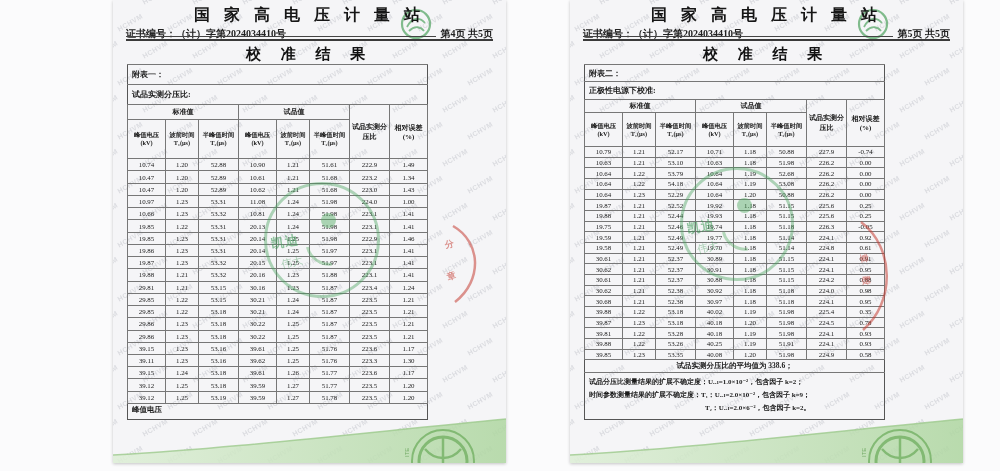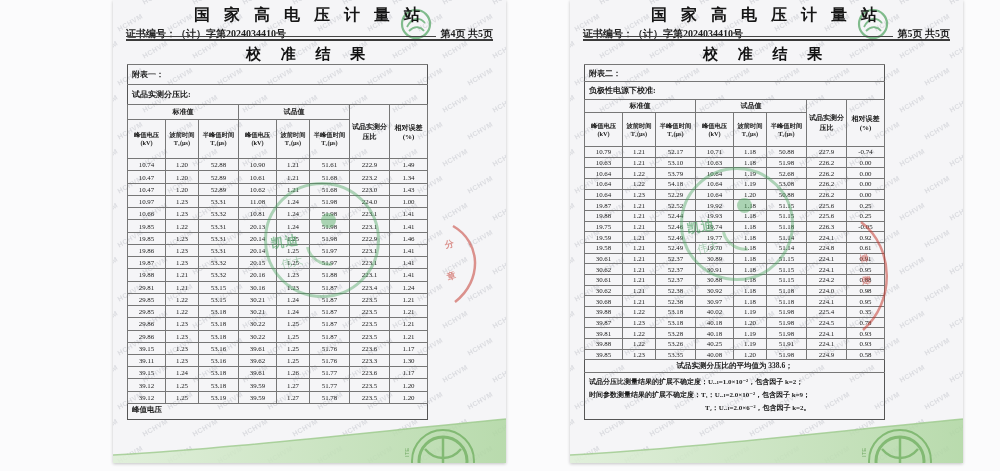--- a/index.html
+++ b/index.html
@@ -716,21 +716,21 @@
           <col style="width:33px">
           <col style="width:40px">
         <col style="width:40px">
           <col style="width:38px">
       </colgroup>
       <tbody>
           <tr class="cap">
             <td colspan="8">附表二：</td>
           </tr>
       <tr class="pol">
-            <td colspan="8">负极性电源下校准:</td>
+            <td colspan="8">正极性电源下校准:</td>
           </tr>
       <tr class="grp">
         <th colspan="3">标准值</th>
         <th colspan="3">试品值</th>
         <th rowspan="2">试品实测分压比</th>
         <th rowspan="2">相对误差(%)</th>
       </tr>
       <tr class="sub">
         <th>峰值电压(kV)</th>
         <th>波前时间T₁(μs)</th>

